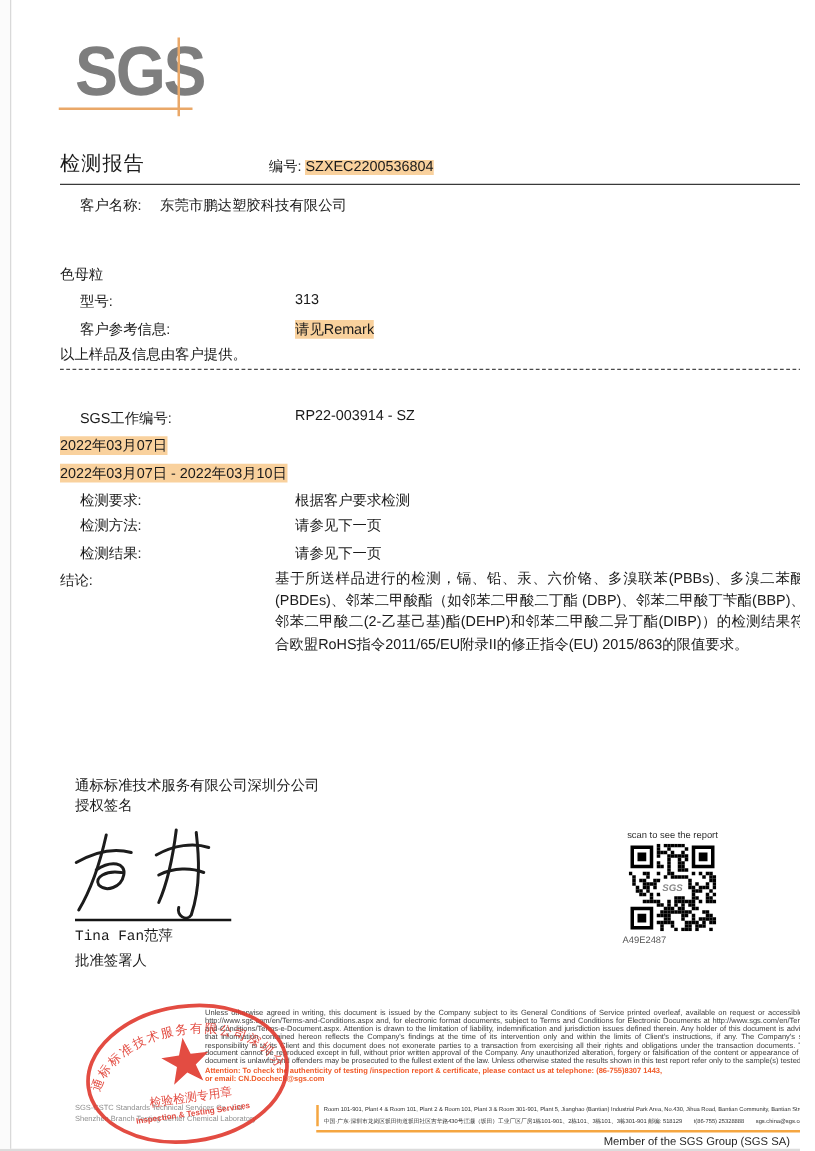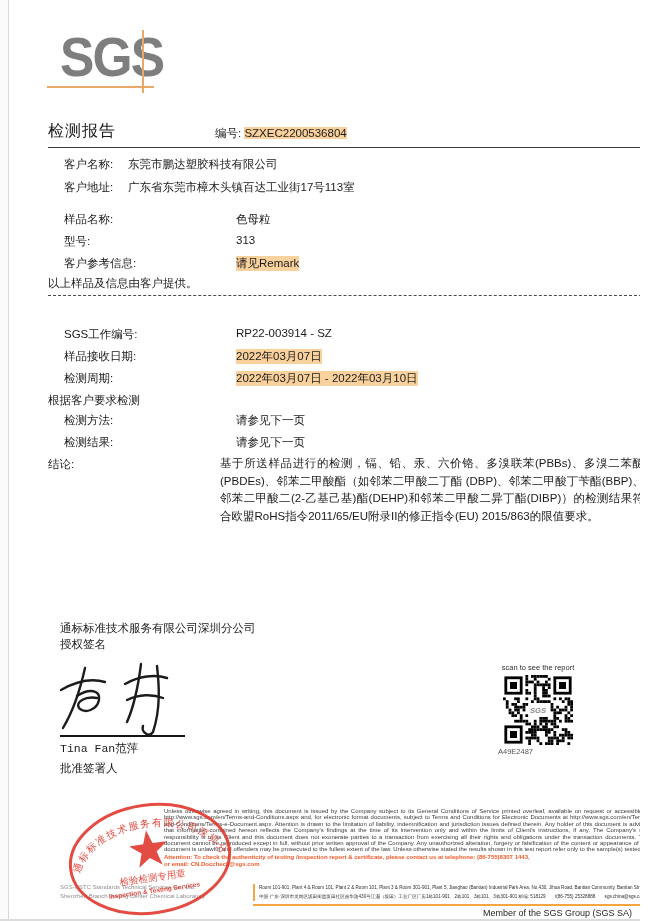--- a/index.html
+++ b/index.html
@@ -75,27 +75,22 @@
   <div class="abs hdr-item" style="left:215px;">
     <span>编号:</span>
     <span class="hl">SZXEC2200536804</span>
   </div>
   <div class="abs hdr-rule"></div>
 
   <div class="row" style="top:157px;">
     <span class="lbl">客户名称:</span>
     <span>东莞市鹏达塑胶科技有限公司</span>
   </div>
-  <div class="row" style="top:180px;">
-    <span class="lbl">客户地址:</span>
-    <span>广东省东莞市樟木头镇百达工业街17号113室</span>
-  </div>
 
   <div class="row wide" style="top:212px;">
-    <span class="lbl">样品名称:</span>
     <span>色母粒</span>
   </div>
   <div class="row wide" style="top:234px;">
     <span class="lbl">型号:</span>
     <span>313</span>
   </div>
   <div class="row wide" style="top:256px;">
     <span class="lbl">客户参考信息:</span>
     <span class="hl">请见Remark</span>
   </div>
@@ -103,28 +98,27 @@
     <span>以上样品及信息由客户提供。</span>
   </div>
 
   <div class="abs dashed-sep"></div>
 
   <div class="row wide" style="top:327px;">
     <span class="lbl">SGS工作编号:</span>
     <span>RP22-003914 - SZ</span>
   </div>
   <div class="row wide" style="top:349px;">
-    <span class="lbl">样品接收日期:</span>
     <span class="hl">2022年03月07日</span>
   </div>
   <div class="row wide" style="top:371px;">
-    <span class="lbl">检测周期:</span>
     <span class="hl">2022年03月07日 - 2022年03月10日</span>
   </div>
   <div class="row wide" style="top:393px;">
+    <span class="lbl">检测要求:</span>
     <span>根据客户要求检测</span>
   </div>
   <div class="row wide" style="top:413px;">
     <span class="lbl">检测方法:</span>
     <span>请参见下一页</span>
   </div>
   <div class="row wide" style="top:435px;">
     <span class="lbl">检测结果:</span>
     <span>请参见下一页</span>
   </div>

